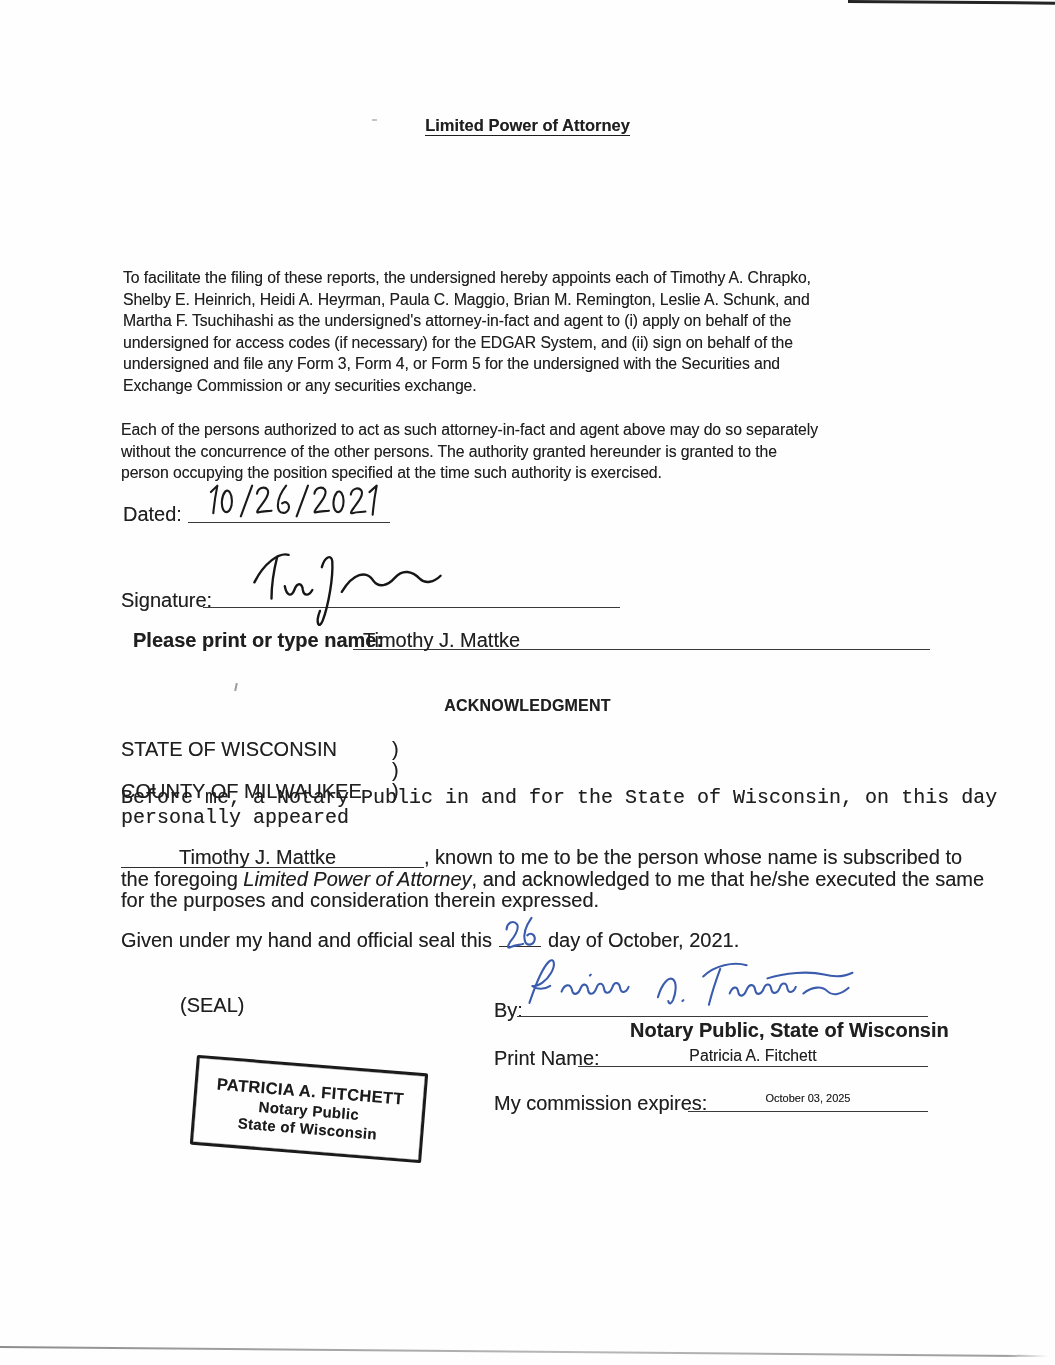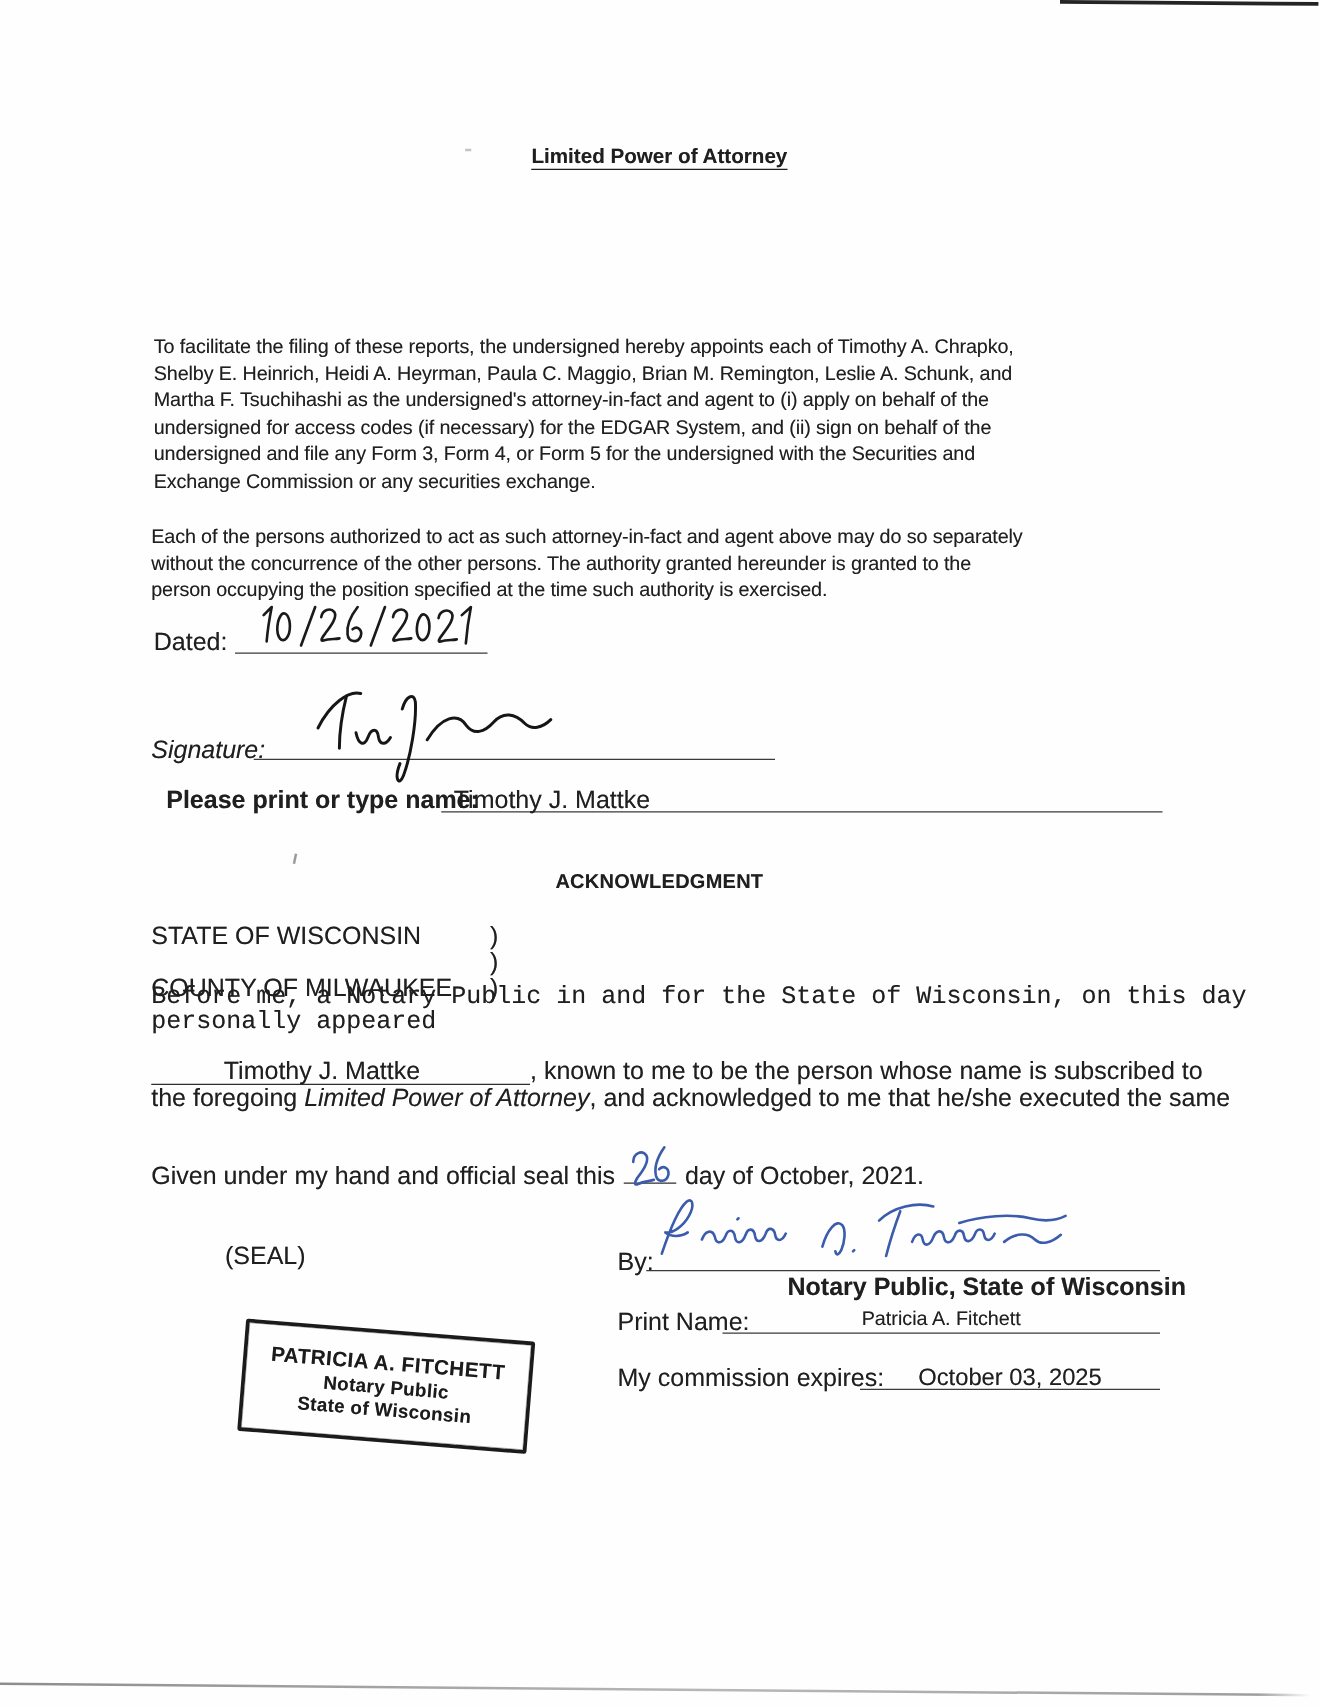--- a/index.html
+++ b/index.html
@@ -14,21 +14,21 @@
   .title-wrap { top:116px; left:0; width:100%; text-align:center; }
   .title-wrap span { font-weight:bold; font-size:16.5px; border-bottom:1.7px solid #1d1d1d; padding-bottom:1px; }
   .ack-title { top:697px; left:0; width:100%; text-align:center; font-weight:bold; font-size:16px; letter-spacing:0.2px; }
   .rule { border-bottom:1.5px solid #3a3a3a; }
   .pos-p1 { left:123px; top:180px; }
   .pos-p2 { left:123px; top:267px; }
   .pos-p3 { left:121px; top:419px; }
   .pos-dated-label { left:123px; top:504px; }
   .pos-dated-rule { left:188px; top:486px; width:202px; height:36px; }
   .pos-date-svg { left:202px; top:480px; }
-  .pos-sig-label { left:121px; top:590px;font-style:italic; }
+  .pos-sig-label { left:121px; top:590px; }
   .pos-sig-rule { left:203px; top:590px; width:417px; height:17px; }
   .pos-sig-svg { left:224px; top:542px; }
   .pos-ppn-label { left:133px; top:630px;font-weight:bold; }
   .pos-ppn-value { left:363px; top:630px; }
   .pos-ppn-rule { left:353px; top:631px; width:577px; height:18px; }
   .pos-state { left:121px; top:739px; }
   .pos-paren1 { left:392px; top:739px; }
   .pos-paren2 { left:392px; top:760px; }
   .pos-county { left:121px; top:781px; }
   .pos-paren3 { left:392px; top:781px; }
@@ -38,21 +38,21 @@
   .pos-bl4 { left:121px; top:890px; }
   .pos-given { left:121px; top:930px; }
   .pos-seal { left:180px; top:995px; }
   .pos-by-label { left:494px; top:1000px; }
   .pos-by-rule { left:517px; top:998px; width:411px; height:18px; }
   .pos-notary-sig { left:520px; top:954px; }
   .pos-notary-title { left:630px; top:1020px;font-weight:bold; }
   .pos-pn2-label { left:494px; top:1048px; }
   .pos-pn2-rule { left:578px; top:1047px; width:350px; height:19px; text-align:center; font-size:15.8px; }
   .pos-comm-label { left:494px; top:1093px; }
-  .pos-comm-rule { left:688px; top:1092px; width:240px; height:19px; text-align:center; font-size:19px; }
+  .pos-comm-rule { left:688px; top:1092px; width:240px; height:19px; text-align:center; font-size:11px; }
   .name-underline {
     display:inline-block; width:303px; border-bottom:1.4px solid #2e2e2e;
     padding-left:58px; box-sizing:border-box;
   }
   .italic { font-style:italic; }
   .day-blank {
     display:inline-block; width:42px; height:16px; border-bottom:1.7px solid #2e2e2e;
     position:relative; margin:0 7px; vertical-align:baseline; overflow:visible;
   }
   .day-blank svg { position:absolute; left:2px; bottom:-4px; overflow:visible; transform:rotate(-6deg); }
@@ -137,20 +137,21 @@
 
   <div class="abs lbl pos-bl1">Before me, a Notary Public in and for the State of Wisconsin, on this day personally appeared</div>
   <div class="abs lbl pos-bl2">
     <span class="name-underline">
       <span>Timothy J. Mattke</span>
     </span><span>, known to me to be the person whose name is subscribed to</span>
   </div>
   <div class="abs lbl pos-bl3">
     <span>the foregoing </span><span class="italic">Limited Power of Attorney</span><span>, and acknowledged to me that he/she executed the same</span>
   </div>
+  <div class="abs lbl pos-bl4">for the purposes and consideration therein expressed.</div>
 
   <div class="abs lbl pos-given">
     <span>Given under my hand and official seal this</span><span class="day-blank"><svg class="ink" width="40" height="34" viewBox="0 0 40 34" stroke="#3b5cad" stroke-width="2.1">
       <path d="M6,12 C7,5 14,3 17,8 C19,13 13,20 8,25 C5,29 5,31 8,30 C13,28 18,29 21,28"></path>
       <path d="M32,3 C26,10 22,18 23,25 C24,31 31,31 33,25 C34,20 30,17 26,20"></path>
     </svg></span><span>day of October, 2021.</span>
   </div>
 
   <div class="abs lbl pos-seal">(SEAL)</div>
 

